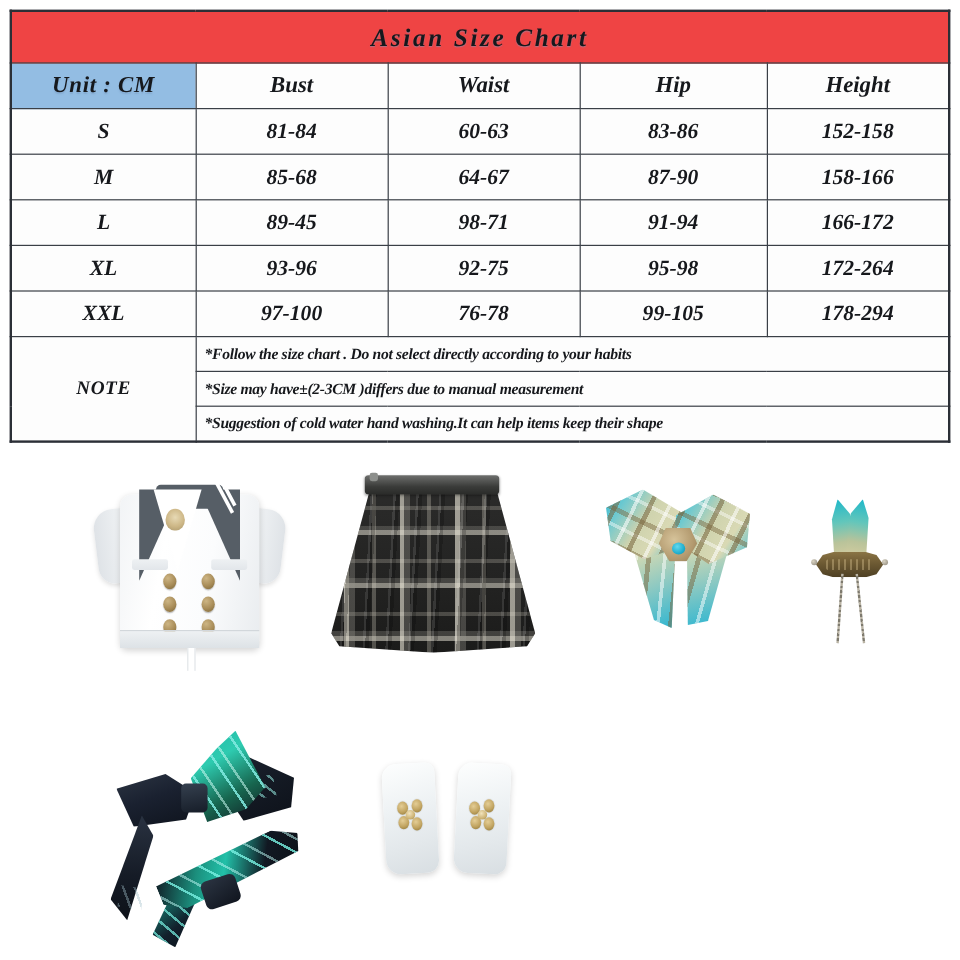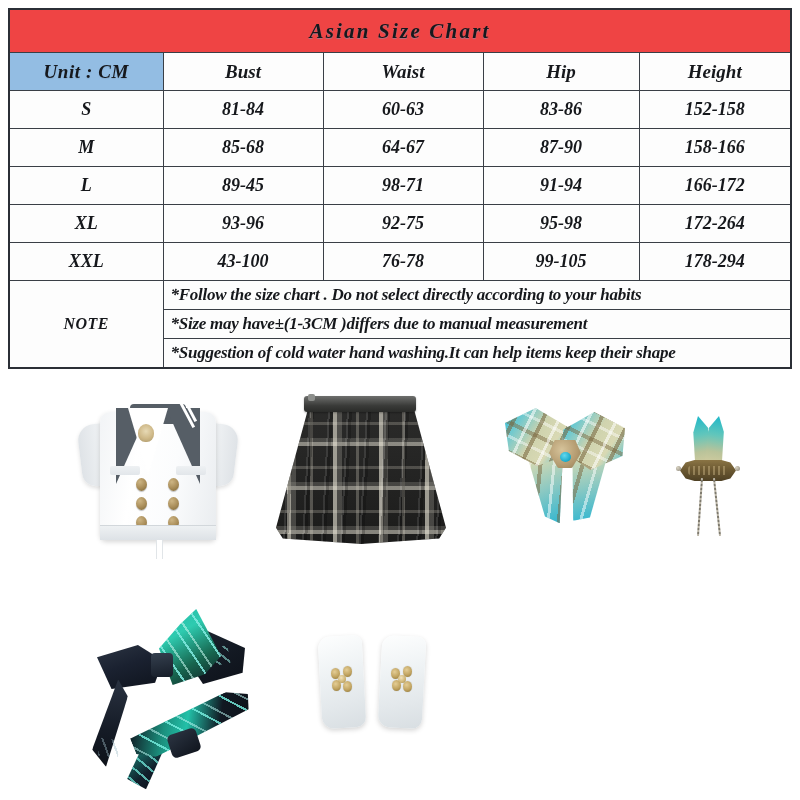--- a/index.html
+++ b/index.html
@@ -65,21 +65,21 @@
   .note-label {
     font-size: 16px;
     text-align: left;
     padding-left: 12px;
     letter-spacing: 0.5px;
   }
   .note-row td.note-text {
     height: 28px;
     text-align: left;
     padding-left: 7px;
-    font-size: 17px;
+    font-size: 13px;
     font-weight: bold;
     font-style: italic;
     letter-spacing: -0.25px;
     white-space: nowrap;
     overflow: hidden;
   }
 
   
   col.c0 { width: 154px; }
   col.c1 { width: 160px; }
@@ -473,32 +473,32 @@
       </tr>
       <tr class="data-row">
         <td class="size-label">XL</td>
         <td>93-96</td>
         <td>92-75</td>
         <td>95-98</td>
         <td>172-264</td>
       </tr>
       <tr class="data-row">
         <td class="size-label">XXL</td>
-        <td>43-100</td>
+        <td>97-100</td>
         <td>76-78</td>
         <td>99-105</td>
         <td>178-294</td>
       </tr>
 
       <tr class="note-row">
         <td class="note-label" rowspan="3">NOTE</td>
         <td class="note-text" colspan="4">*Follow the size chart . Do not select directly according to your habits</td>
       </tr>
       <tr class="note-row">
-        <td class="note-text" colspan="4">*Size may have±(1-3CM )differs due to manual measurement</td>
+        <td class="note-text" colspan="4">*Size may have±(2-3CM )differs due to manual measurement</td>
       </tr>
       <tr class="note-row">
         <td class="note-text" colspan="4">*Suggestion of cold water hand washing.It can help items keep their shape</td>
       </tr>
     </tbody>
   </table>
 </div>
 
 <div class="gallery">
 

